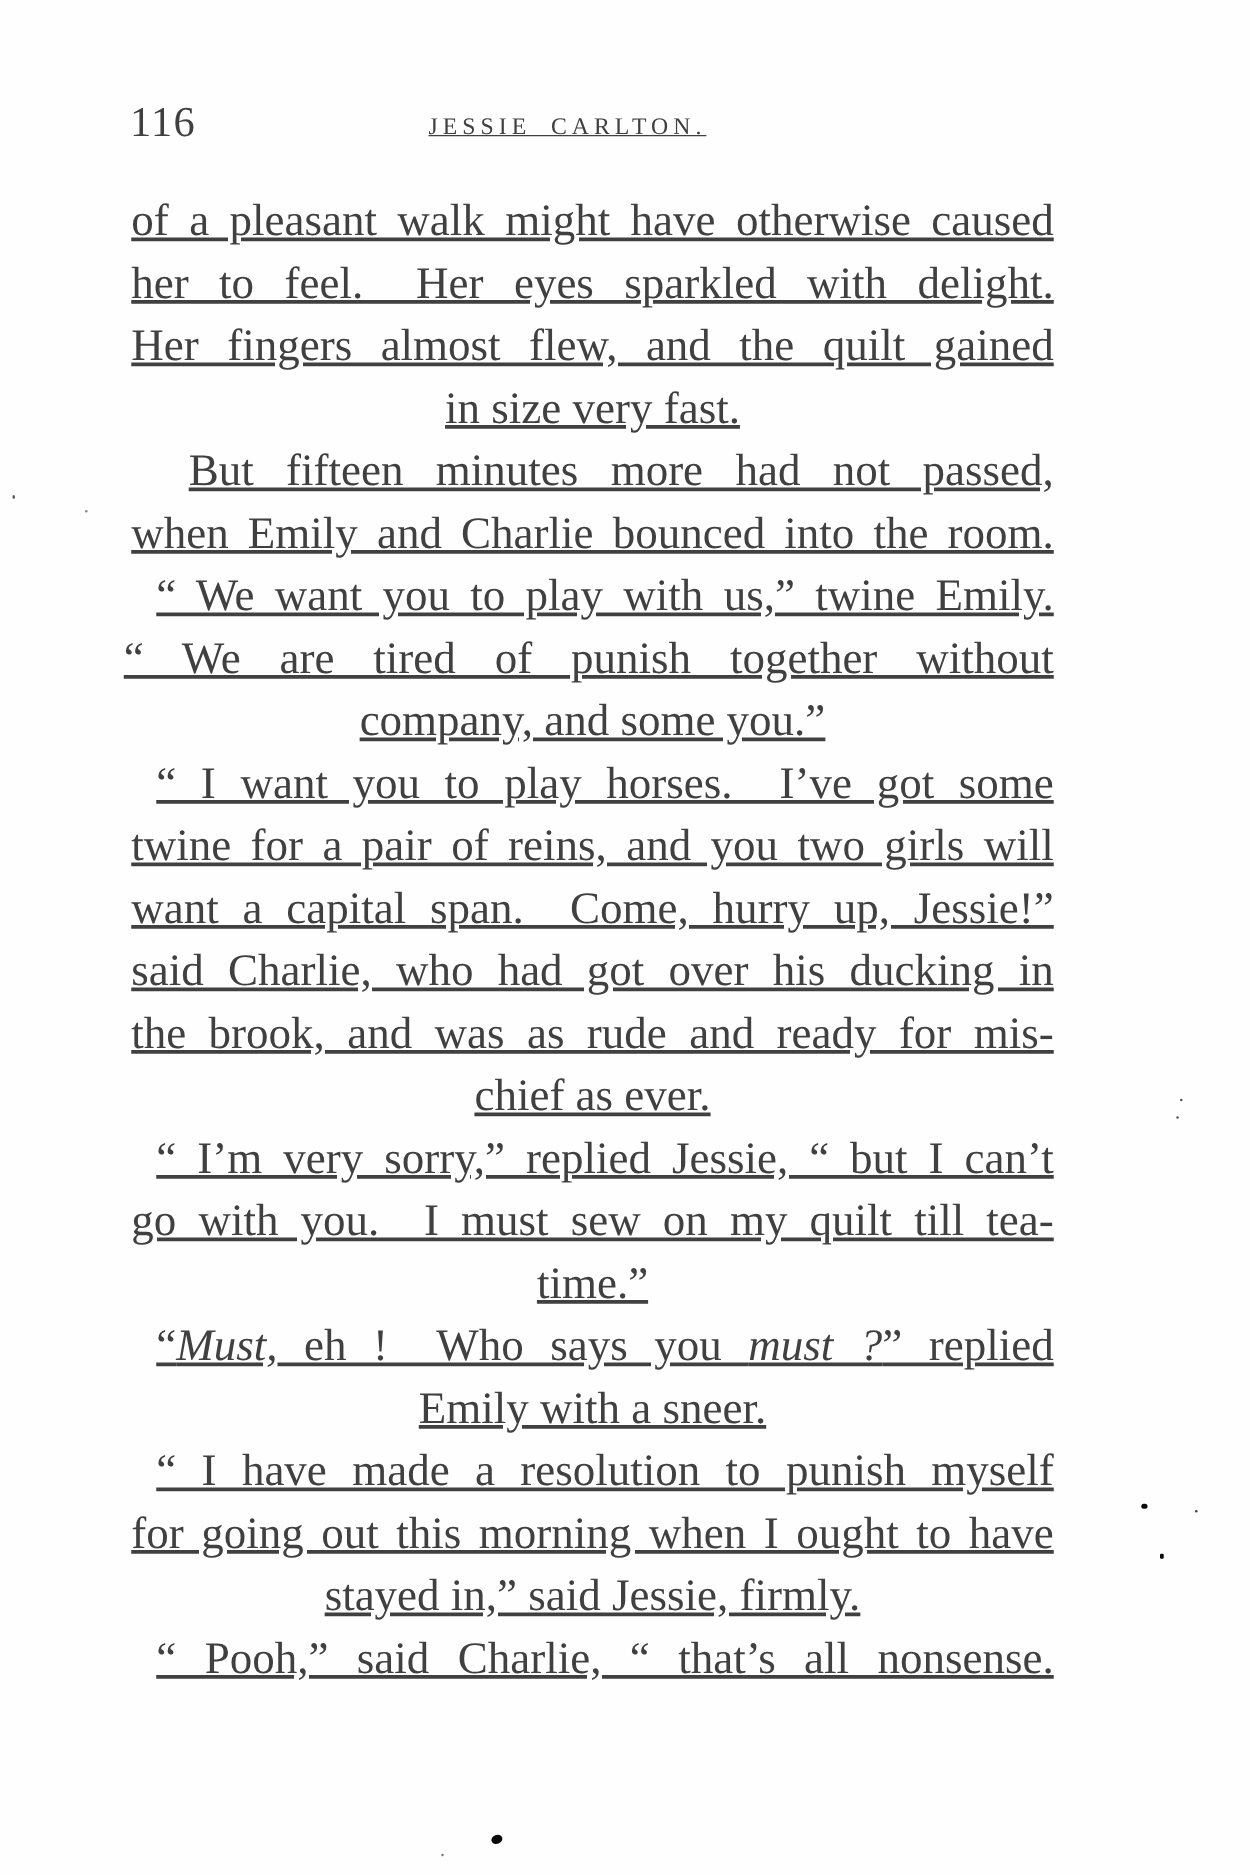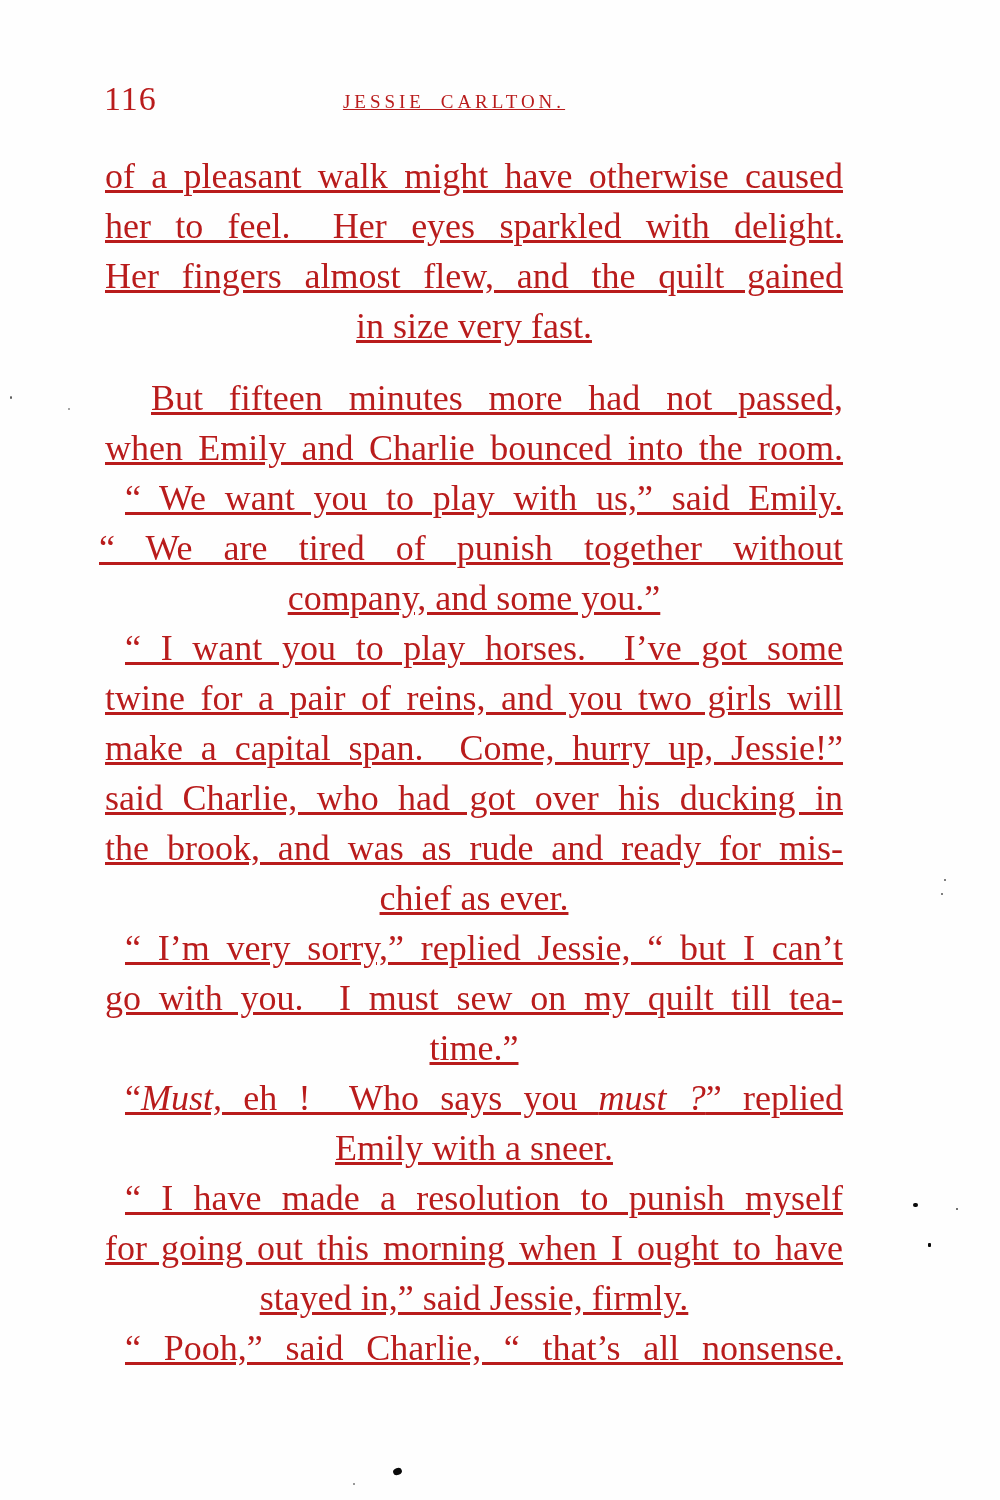--- a/index.html
+++ b/index.html
@@ -5,21 +5,21 @@
   html, body { margin: 0; padding: 0; }
   body {
     width: 1000px; height: 1500px;
     background: #ffffff;
     font-family: "Liberation Serif", serif;
   }
   .page {
     position: relative;
     width: 1000px; height: 1500px;
     background: #fefefe;
-    color: #b91c1c;
+    color: #404040;
     overflow: hidden;
   }
   .page-number {
     position: absolute;
     left: 104px; top: 82px;
     font-size: 34px; line-height: 1;
     letter-spacing: 1px;
   }
   .running-header {
     position: absolute;
@@ -35,21 +35,21 @@
     left: 105px; top: 151px; width: 738px;
     font-size: 36px;
   }
   .line {
     height: 50px; line-height: 50px;
     white-space: normal;
     text-decoration: underline;
   }
   .line.just { text-align: justify; text-align-last: justify; }
   .line.end  { text-align: center; }
-  .indent   { text-indent: 46px; margin-top: 22px; }
+  .indent   { text-indent: 46px; }
   .indent-q { text-indent: 20px; }
   .hangq    { text-indent: -6px; }
   .it { font-style: italic; margin-top: 26px; }
   .speck { position: absolute; background: #0a0a0a; border-radius: 50%; }
 </style>
 </head>
 <body>
 
 <div class="page">
 
@@ -57,26 +57,26 @@
 
   <div class="running-header">JESSIE CARLTON.</div>
 
   <div class="text-block">
       <div class="line just"><span>of a pleasant walk might have otherwise caused</span></div>
       <div class="line just"><span>her to feel.  Her eyes sparkled with delight.</span></div>
       <div class="line just"><span>Her fingers almost flew, and the quilt gained</span></div>
       <div class="line end"><span>in size very fast.</span></div>
       <div class="line just indent"><span>But fifteen minutes more had not passed,</span></div>
       <div class="line just"><span>when Emily and Charlie bounced into the room.</span></div>
-      <div class="line just indent-q"><span>“ We want you to play with us,” said Emily.</span></div>
+      <div class="line just indent-q"><span>“ We want you to play with us,” twine Emily.</span></div>
       <div class="line just hangq"><span>“ We are tired of punish together without</span></div>
       <div class="line end"><span>company, and some you.”</span></div>
       <div class="line just indent-q"><span>“ I want you to play horses.  I’ve got some</span></div>
       <div class="line just"><span>twine for a pair of reins, and you two girls will</span></div>
-      <div class="line just"><span>make a capital span.  Come, hurry up, Jessie!”</span></div>
+      <div class="line just"><span>want a capital span.  Come, hurry up, Jessie!”</span></div>
       <div class="line just"><span>said Charlie, who had got over his ducking in</span></div>
       <div class="line just"><span>the brook, and was as rude and ready for mis-</span></div>
       <div class="line end"><span>chief as ever.</span></div>
       <div class="line just indent-q"><span>“ I’m very sorry,” replied Jessie, “ but I can’t</span></div>
       <div class="line just"><span>go with you.  I must sew on my quilt till tea-</span></div>
       <div class="line end"><span>time.”</span></div>
       <div class="line just indent-q"><span>“</span><span class="it">Must,</span><span> eh !  Who says you </span><span class="it">must ?</span><span>” replied</span></div>
       <div class="line end"><span>Emily with a sneer.</span></div>
       <div class="line just indent-q"><span>“ I have made a resolution to punish myself</span></div>
       <div class="line just"><span>for going out this morning when I ought to have</span></div>

